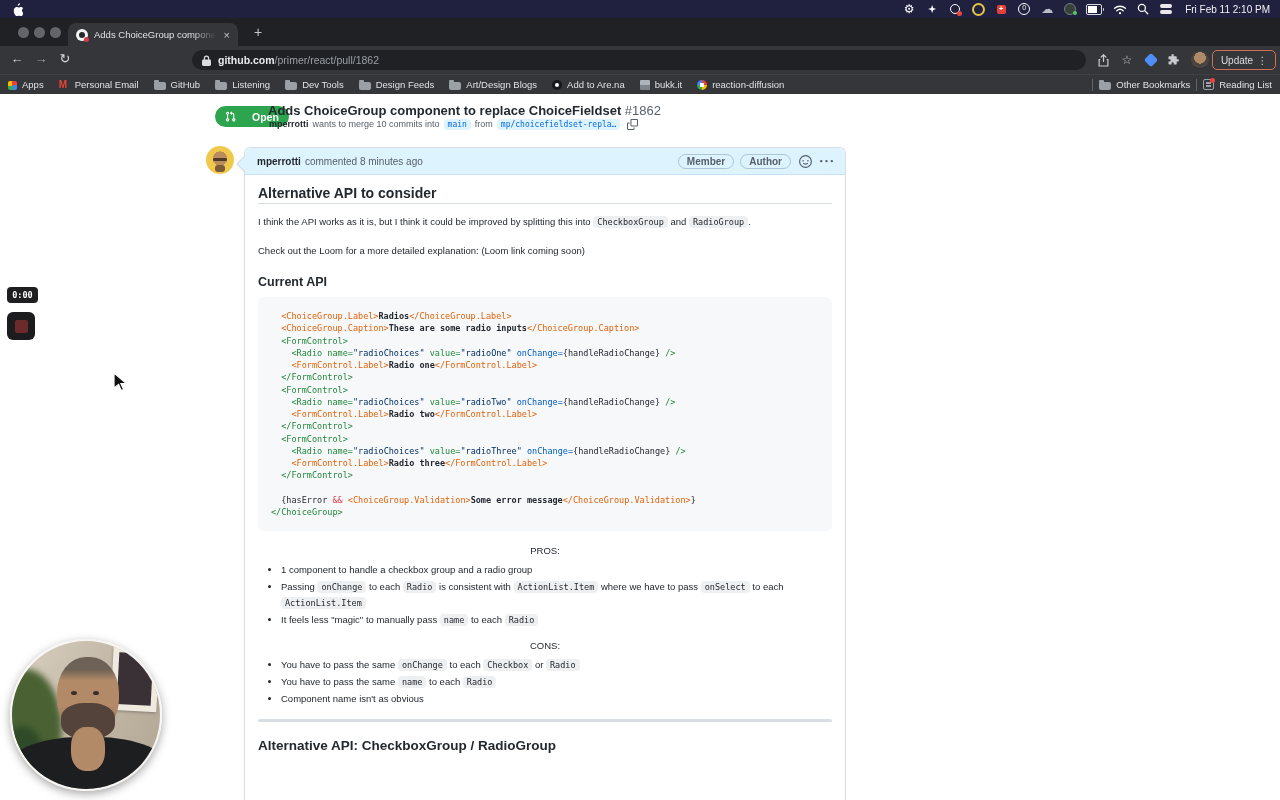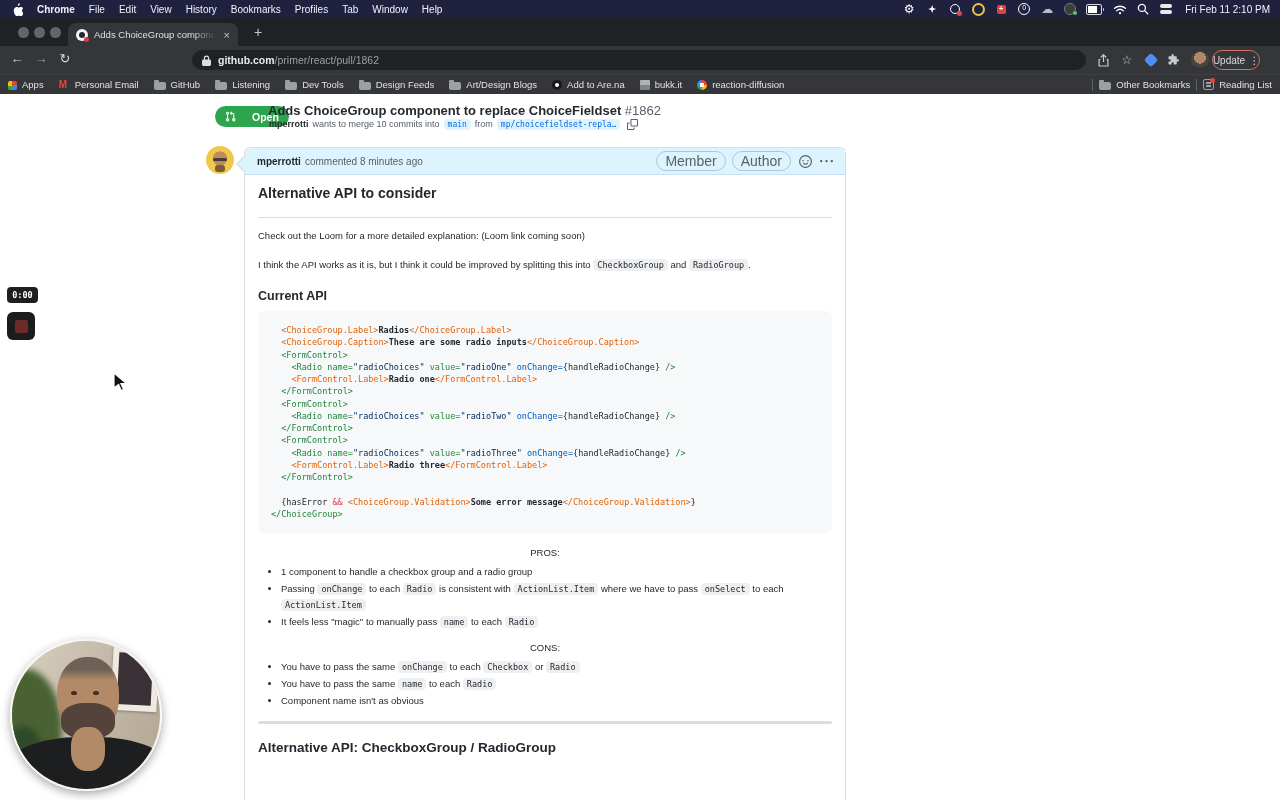--- a/index.html
+++ b/index.html
@@ -56,22 +56,22 @@
   .nav.dim { color:#9b9fa6; }
   .omnibox { position:absolute; left:192px; top:4px; width:894px; height:20px; background:#202124; border-radius:10px;
              display:flex; align-items:center; padding:0 10px; gap:7px; }
   .url-host { color:#e8eaed; font-size:10.5px; font-weight:bold; }
   .url-path { color:#9aa0a6; font-size:10.5px; margin-left:-7px;text-align:center; }
   .tb-ic { position:absolute; top:6px; width:16px; height:16px; display:flex; align-items:center; justify-content:center;
            color:#c7cacf; font-size:12px; }
   .gem { width:10px; height:10px; background:#4f8df7; border-radius:2px; transform:rotate(45deg); }
   .tb-avatar { position:absolute; left:1191px; top:5px; width:18px; height:18px; border-radius:50%;
            background:radial-gradient(circle at 50% 38%, #b08a68 0 40%, #4a4440 41% 70%, #2a2c2e 71%); }
-  .update-pill { position:absolute; left:1212px; top:4px; width:48px; height:20px; border:1px solid #cf7058;
-           border-radius:10px; color:#dadce0; font-size:10px; display:flex; align-items:center; justify-content:center; gap:4px; }
+  .update-pill { position:absolute; left:1212px; top:4px; width:64px; height:20px; border:1px solid #cf7058;
+           border-radius:5px; color:#dadce0; font-size:10px; display:flex; align-items:center; justify-content:center; gap:4px; }
 
   
   .bmbar { position:absolute; left:0; top:74px; width:1280px; height:20px; background:#35363a;
            display:flex; align-items:center; padding:0 8px; gap:15px; color:#dfe1e5; font-size:9.5px; z-index:49;
            border-top:1px solid #3e4043; }
   .bm { display:flex; align-items:center; gap:5px; white-space:nowrap; }
   .bmi { width:11px; height:11px; flex:none; position:relative; display:inline-block; }
   .ic-folder { background:#9aa0a6; width:12px; height:8px; border-radius:1px 2px 2px 2px; margin-top:2px; }
   .ic-folder::before { content:""; position:absolute; left:0; top:-2px; width:5px; height:2px; background:#9aa0a6; border-radius:1px 1px 0 0; }
   .ic-grid { background:conic-gradient(#ea4335 0 25%, #4285f4 0 50%, #34a853 0 75%, #fbbc05 0); border-radius:2px; width:9px; height:9px; margin-top:1px; }
@@ -109,24 +109,24 @@
   .card { position:absolute; left:244px; top:53px; width:602px; height:653px;
         border:1px solid #d8dee4; border-bottom:none; border-radius:6px 6px 0 0; background:#fff; }
   .card-head { position:relative; height:27px; background:#ddf4ff; border-bottom:1px solid #c6e0f5;
         border-radius:6px 6px 0 0; display:flex; align-items:center; padding:0 12px; font-size:10px; color:#57606a; gap:4px; }
   .caret-o { position:absolute; left:-9px; top:8px; width:0; height:0; border:8px solid transparent; border-left:0;
         border-right-color:#d8dee4; }
   .caret-i { position:absolute; left:-7.5px; top:8px; width:0; height:0; border:8px solid transparent; border-left:0;
         border-right-color:#ddf4ff; }
   .ch-author { color:#24292f; font-weight:bold; }
   .ch-right { margin-left:auto; display:flex; align-items:center; gap:8px; }
-  .badge-pill { border:1px solid rgba(84,110,135,.35); border-radius:10px; padding:1px 8px; font-size:14px; color:#57606a; }
+  .badge-pill { border:1px solid rgba(84,110,135,.35); border-radius:10px; padding:1px 8px; font-size:10px; color:#57606a;font-weight:bold; }
 
   .card-body { padding:10px 13px 0; color:#24292f; }
-  .md-h1 { font-size:14px; font-weight:bold; padding-bottom:16px; border-bottom:1px solid #d8dee4; margin-bottom:10px; }
+  .md-h1 { font-size:14px; font-weight:bold; padding-bottom:2px; border-bottom:1px solid #d8dee4; margin-bottom:10px; }
   .md-p { font-size:9.5px; line-height:16px; margin-bottom:13px; }
   .ichip { font-family:"DejaVu Sans Mono", monospace; font-size:8.5px; background:rgba(175,184,193,.22);
         border-radius:4px; padding:1px 4px; }
   .md-h3 { font-size:12.5px; font-weight:bold; margin:16px 0 8px; }
   .codeblock { background:#f6f8fa; border-radius:6px; padding:13px; margin-bottom:14px; }
   .cl { font-family:"DejaVu Sans Mono", monospace; font-size:8.5px; line-height:12.25px; white-space:pre; }
   .tk-g { color:#22863a; } .tk-o { color:#e36209; } .tk-s { color:#032f62; }
   .tk-b { color:#005cc5; } .tk-r { color:#d73a49; } .tk-p { color:#24292f; }
   .tk-x { color:#24292f; font-weight:bold; }
   .md-label { font-size:9.5px; margin-bottom:6px;text-align:center; }
@@ -168,21 +168,20 @@
 <body>
 
 <div class="screen">
 
   <div class="menubar">
     <span class="apple">
       <svg width="11" height="13" viewBox="0 0 14 17">
           <path fill="#fff" d="M9.5 2.6c.5-.6.9-1.5.8-2.4-.8 0-1.7.5-2.2 1.1-.5.6-.9 1.5-.8 2.3.9.1 1.7-.4 2.2-1zM12.9 9.9c0-2 1.6-3 1.7-3-.9-1.4-2.4-1.6-2.9-1.6-1.2-.1-2.4.7-3 .7-.6 0-1.6-.7-2.6-.7-1.3 0-2.6.8-3.3 2-1.4 2.4-.4 6 1 8 .7 1 1.5 2.1 2.5 2 1 0 1.4-.6 2.6-.6s1.5.6 2.6.6c1.1 0 1.8-1 2.4-2 .8-1.1 1.1-2.2 1.1-2.3-.1 0-2.1-.8-2.1-3.1z"></path>
         </svg>
     </span>
-    <span id="mb-menus"><span class="mb-item active">Chrome</span><span class="mb-item">File</span><span class="mb-item">Edit</span><span class="mb-item">View</span><span class="mb-item">History</span><span class="mb-item">Bookmarks</span><span class="mb-item">Profiles</span><span class="mb-item">Tab</span><span class="mb-item">Window</span><span class="mb-item">Help</span></span>
     <span class="mb-right">
       <span id="mb-status" style="display: inline-flex; gap: 9px; align-items: center;">
           <span class="si si-gear">⚙</span>
           <span class="si si-spark"></span>
           <span class="si si-cam"></span>
           <span class="si si-yellow"></span>
           <span class="si si-redplus"></span>
           <span class="si si-zero"></span>
           <span class="si si-cloud">☁</span>
           <span class="si si-globe"></span>
@@ -358,32 +357,33 @@
           <span style="display:inline-flex">
             <svg width="13" height="13" viewBox="0 0 16 16">
                 <path fill="#57606a" d="M8 9a1.5 1.5 0 1 0 0-3 1.5 1.5 0 0 0 0 3ZM1.5 9a1.5 1.5 0 1 0 0-3 1.5 1.5 0 0 0 0 3Zm13 0a1.5 1.5 0 1 0 0-3 1.5 1.5 0 0 0 0 3Z"></path>
               </svg>
           </span>
         </span>
       </div>
 
       <div class="card-body">
         <div class="md-h1">Alternative API to consider</div>
+        <p class="md-p"><span>I think the API works as it is, but I think it could be improved by splitting this into </span><code class="ichip">CheckboxGroup</code><span> and </span><code class="ichip">RadioGroup</code><span>.</span></p>
         <p class="md-p">Check out the Loom for a more detailed explanation: (Loom link coming soon)</p>
-        <p class="md-p"><span>I think the API works as it is, but I think it could be improved by splitting this into </span><code class="ichip">CheckboxGroup</code><span> and </span><code class="ichip">RadioGroup</code><span>.</span></p>
         <div class="md-h3">Current API</div>
         <div class="codeblock">
             <div class="cl"><span class="tk-p">  </span><span class="tk-o">&lt;ChoiceGroup.Label&gt;</span><span class="tk-x">Radios</span><span class="tk-o">&lt;/ChoiceGroup.Label&gt;</span></div>
             <div class="cl"><span class="tk-p">  </span><span class="tk-o">&lt;ChoiceGroup.Caption&gt;</span><span class="tk-x">These are some radio inputs</span><span class="tk-o">&lt;/ChoiceGroup.Caption&gt;</span></div>
             <div class="cl"><span class="tk-p">  </span><span class="tk-g">&lt;FormControl&gt;</span></div>
             <div class="cl"><span class="tk-p">    </span><span class="tk-g">&lt;Radio</span><span class="tk-p"> </span><span class="tk-g">name=</span><span class="tk-s">"radioChoices"</span><span class="tk-p"> </span><span class="tk-g">value=</span><span class="tk-s">"radioOne"</span><span class="tk-p"> </span><span class="tk-b">onChange=</span><span class="tk-p">{handleRadioChange}</span><span class="tk-g"> /&gt;</span></div>
             <div class="cl"><span class="tk-p">    </span><span class="tk-o">&lt;FormControl.Label&gt;</span><span class="tk-x">Radio one</span><span class="tk-o">&lt;/FormControl.Label&gt;</span></div>
             <div class="cl"><span class="tk-p">  </span><span class="tk-g">&lt;/FormControl&gt;</span></div>
             <div class="cl"><span class="tk-p">  </span><span class="tk-g">&lt;FormControl&gt;</span></div>
             <div class="cl"><span class="tk-p">    </span><span class="tk-g">&lt;Radio</span><span class="tk-p"> </span><span class="tk-g">name=</span><span class="tk-s">"radioChoices"</span><span class="tk-p"> </span><span class="tk-g">value=</span><span class="tk-s">"radioTwo"</span><span class="tk-p"> </span><span class="tk-b">onChange=</span><span class="tk-p">{handleRadioChange}</span><span class="tk-g"> /&gt;</span></div>
+            <div class="cl"><span class="tk-p">    </span><span class="tk-o">&lt;FormControl.Label&gt;</span><span class="tk-x">Radio two</span><span class="tk-o">&lt;/FormControl.Label&gt;</span></div>
             <div class="cl"><span class="tk-p">  </span><span class="tk-g">&lt;/FormControl&gt;</span></div>
             <div class="cl"><span class="tk-p">  </span><span class="tk-g">&lt;FormControl&gt;</span></div>
             <div class="cl"><span class="tk-p">    </span><span class="tk-g">&lt;Radio</span><span class="tk-p"> </span><span class="tk-g">name=</span><span class="tk-s">"radioChoices"</span><span class="tk-p"> </span><span class="tk-g">value=</span><span class="tk-s">"radioThree"</span><span class="tk-p"> </span><span class="tk-b">onChange=</span><span class="tk-p">{handleRadioChange}</span><span class="tk-g"> /&gt;</span></div>
             <div class="cl"><span class="tk-p">    </span><span class="tk-o">&lt;FormControl.Label&gt;</span><span class="tk-x">Radio three</span><span class="tk-o">&lt;/FormControl.Label&gt;</span></div>
             <div class="cl"><span class="tk-p">  </span><span class="tk-g">&lt;/FormControl&gt;</span></div>
             <div class="cl">&nbsp;</div>
             <div class="cl"><span class="tk-p">  {hasError </span><span class="tk-r">&amp;&amp;</span><span class="tk-p"> </span><span class="tk-o">&lt;ChoiceGroup.Validation&gt;</span><span class="tk-x">Some error message</span><span class="tk-o">&lt;/ChoiceGroup.Validation&gt;</span><span class="tk-p">}</span></div>
             <div class="cl"><span class="tk-g">&lt;/ChoiceGroup&gt;</span></div>
           </div>
         <p class="md-label">PROS:</p>

